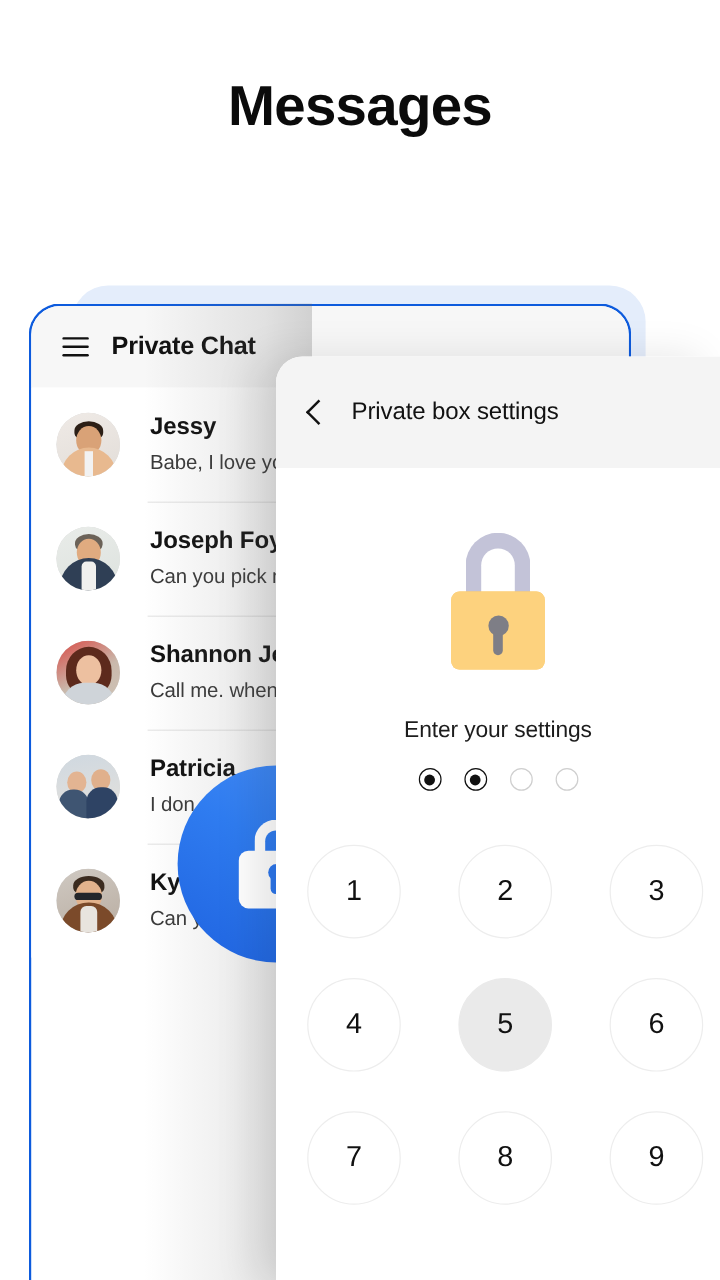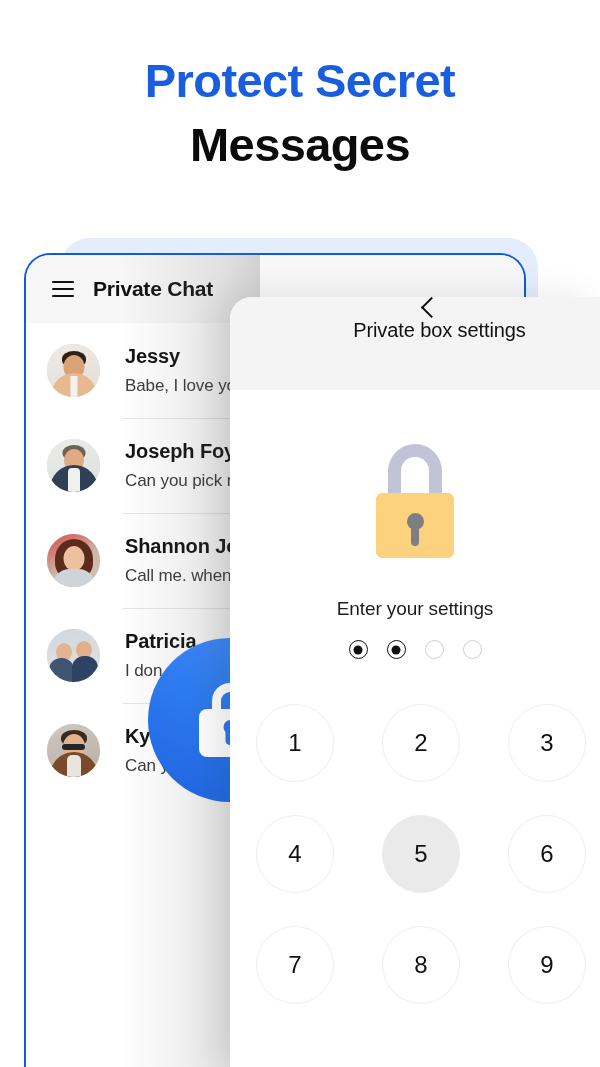--- a/index.html
+++ b/index.html
@@ -198,21 +198,20 @@
     overflow: hidden;
     z-index: 8;
     box-shadow: -18px 0 34px rgba(0,0,0,0.10);
   }
   .settings-header {
     height: 93px;
     background: #f4f4f4;
     display: flex;
     align-items: center;
     padding-left: 25px;
-    flex-direction: column;
   }
   .back-icon {
     width: 14px; height: 22px;
     position: relative;
     flex: 0 0 auto;
   }
   .back-icon::before {
     content: "";
     position: absolute;
     left: 3px; top: 3px;
@@ -333,21 +332,20 @@
     z-index: 5;
     pointer-events: none;
   }
 </style>
 </head>
 <body>
 
 <div id="stage">
 
   <div class="headline">
-    <span class="l1">Protect Secret</span>
     <span class="l2">Messages</span>
   </div>
 
   <div class="phone-backdrop"></div>
 
   <div class="phone-frame">
 
     <div class="chat-header">
       <div class="hamburger">
         <span></span>

